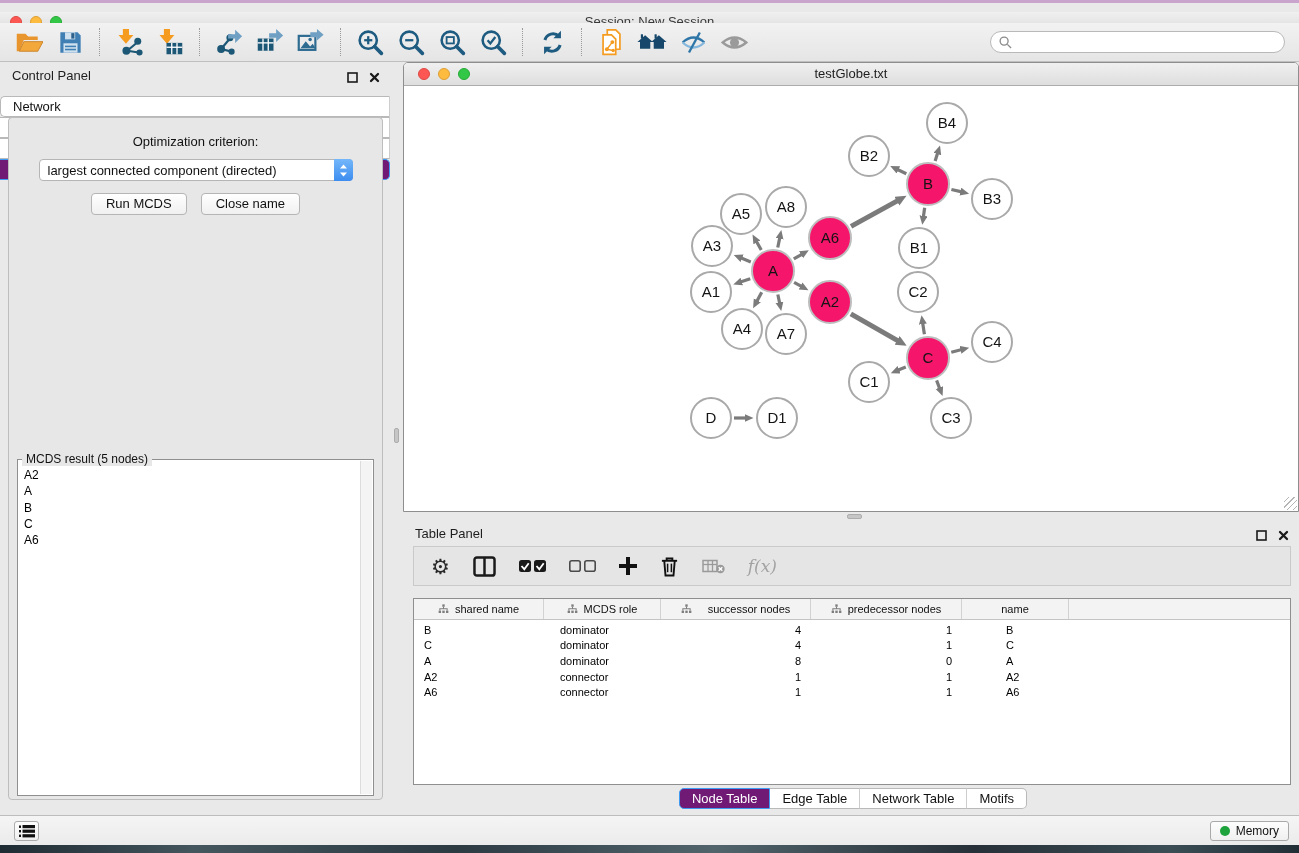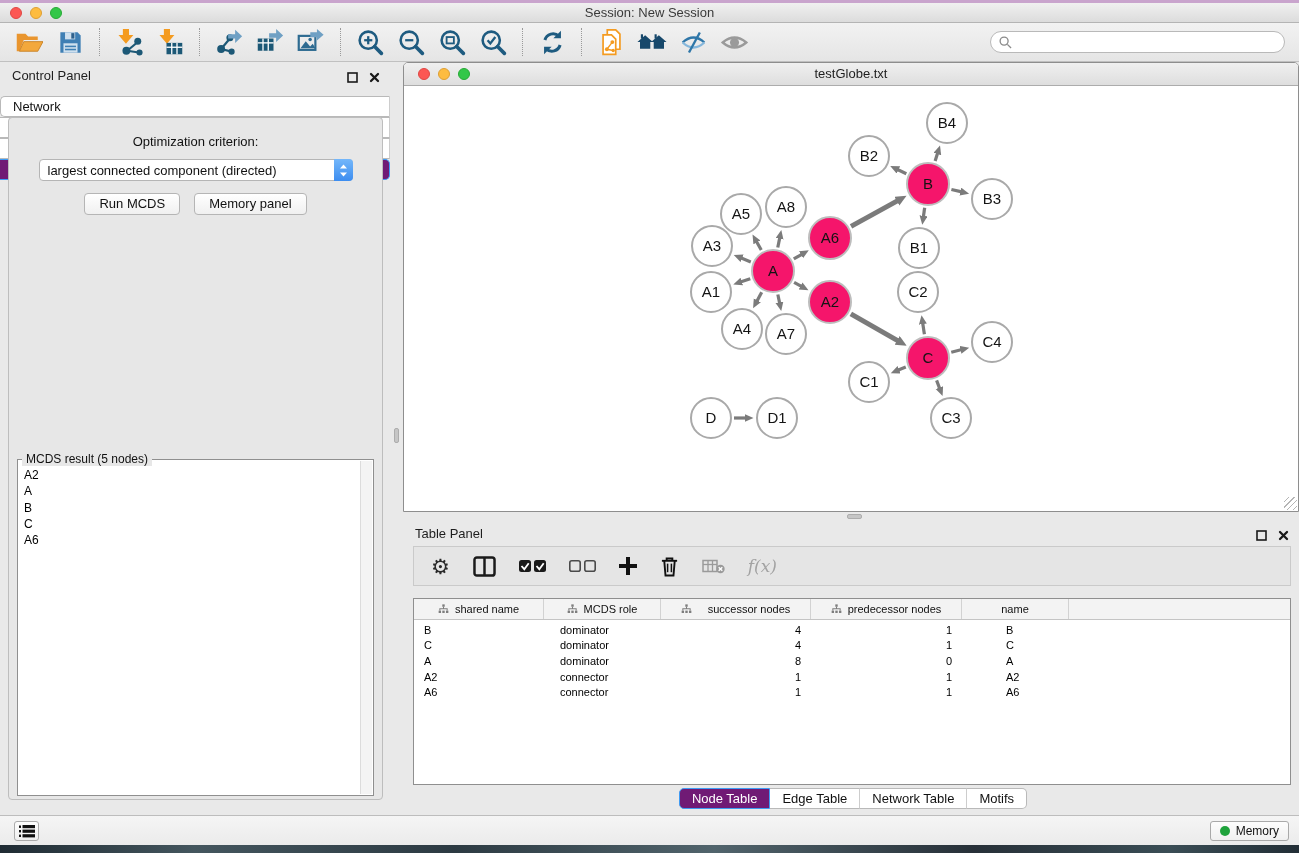--- a/index.html
+++ b/index.html
@@ -1,21 +1,21 @@
 <!DOCTYPE html>
 <html><head>
 <meta charset="utf-8">
 <style>
   * { margin:0; padding:0; box-sizing:border-box; }
   html,body { width:1299px; height:853px; }
   body { font-family:"Liberation Sans", sans-serif; background:#E9E9E9; position:relative; overflow:hidden; }
 
   
   #top-strip { position:absolute; top:0; left:0; right:0; height:3px; background:#C9A4CD; }
-  #titlebar { position:absolute; top:3px; left:0; right:0; height:20px;
+  #titlebar { position:absolute; top:12px; left:0; right:0; height:20px;
               background:linear-gradient(#F0F0F0,#DCDCDC); border-bottom:1px solid #B4B4B4; }
   .lights { position:absolute; left:10px; top:4px; display:flex; gap:8px; }
   .light { width:12px; height:12px; border-radius:50%; }
   .light.red { background:#FC5753; border:1px solid #DF4744; }
   .light.yellow { background:#FDBC40; border:1px solid #DE9F34; }
   .light.green { background:#33C748; border:1px solid #27AA35; }
   #titlebar .title { text-align:center; font-size:13px; color:#3A3A3A; line-height:19px; }
 
   
   #toolbar { position:absolute; top:23px; left:0; right:0; height:39px;
@@ -301,21 +301,21 @@
       <span class="val">largest connected component (directed)</span>
       <span class="stepper">
         <svg width="9" height="13" viewBox="0 0 9 13">
             <path d="M4.5 0.5L8 4.5H1z" fill="#fff"></path>
             <path d="M4.5 12.5L1 8.5h7z" fill="#fff"></path>
           </svg>
       </span>
     </div>
     <div class="btn-row">
       <button class="aqua-btn">Run MCDS</button>
-      <button class="aqua-btn">Memory panel</button>
+      <button class="aqua-btn">Close name</button>
     </div>
     <div id="mcds-fieldset">
       <span class="fs-legend">MCDS result (5 nodes)</span>
       <div id="mcds-list">
           <div class="li">A2</div>
           <div class="li">A</div>
           <div class="li">B</div>
           <div class="li">C</div>
           <div class="li">A6</div>
         </div>

